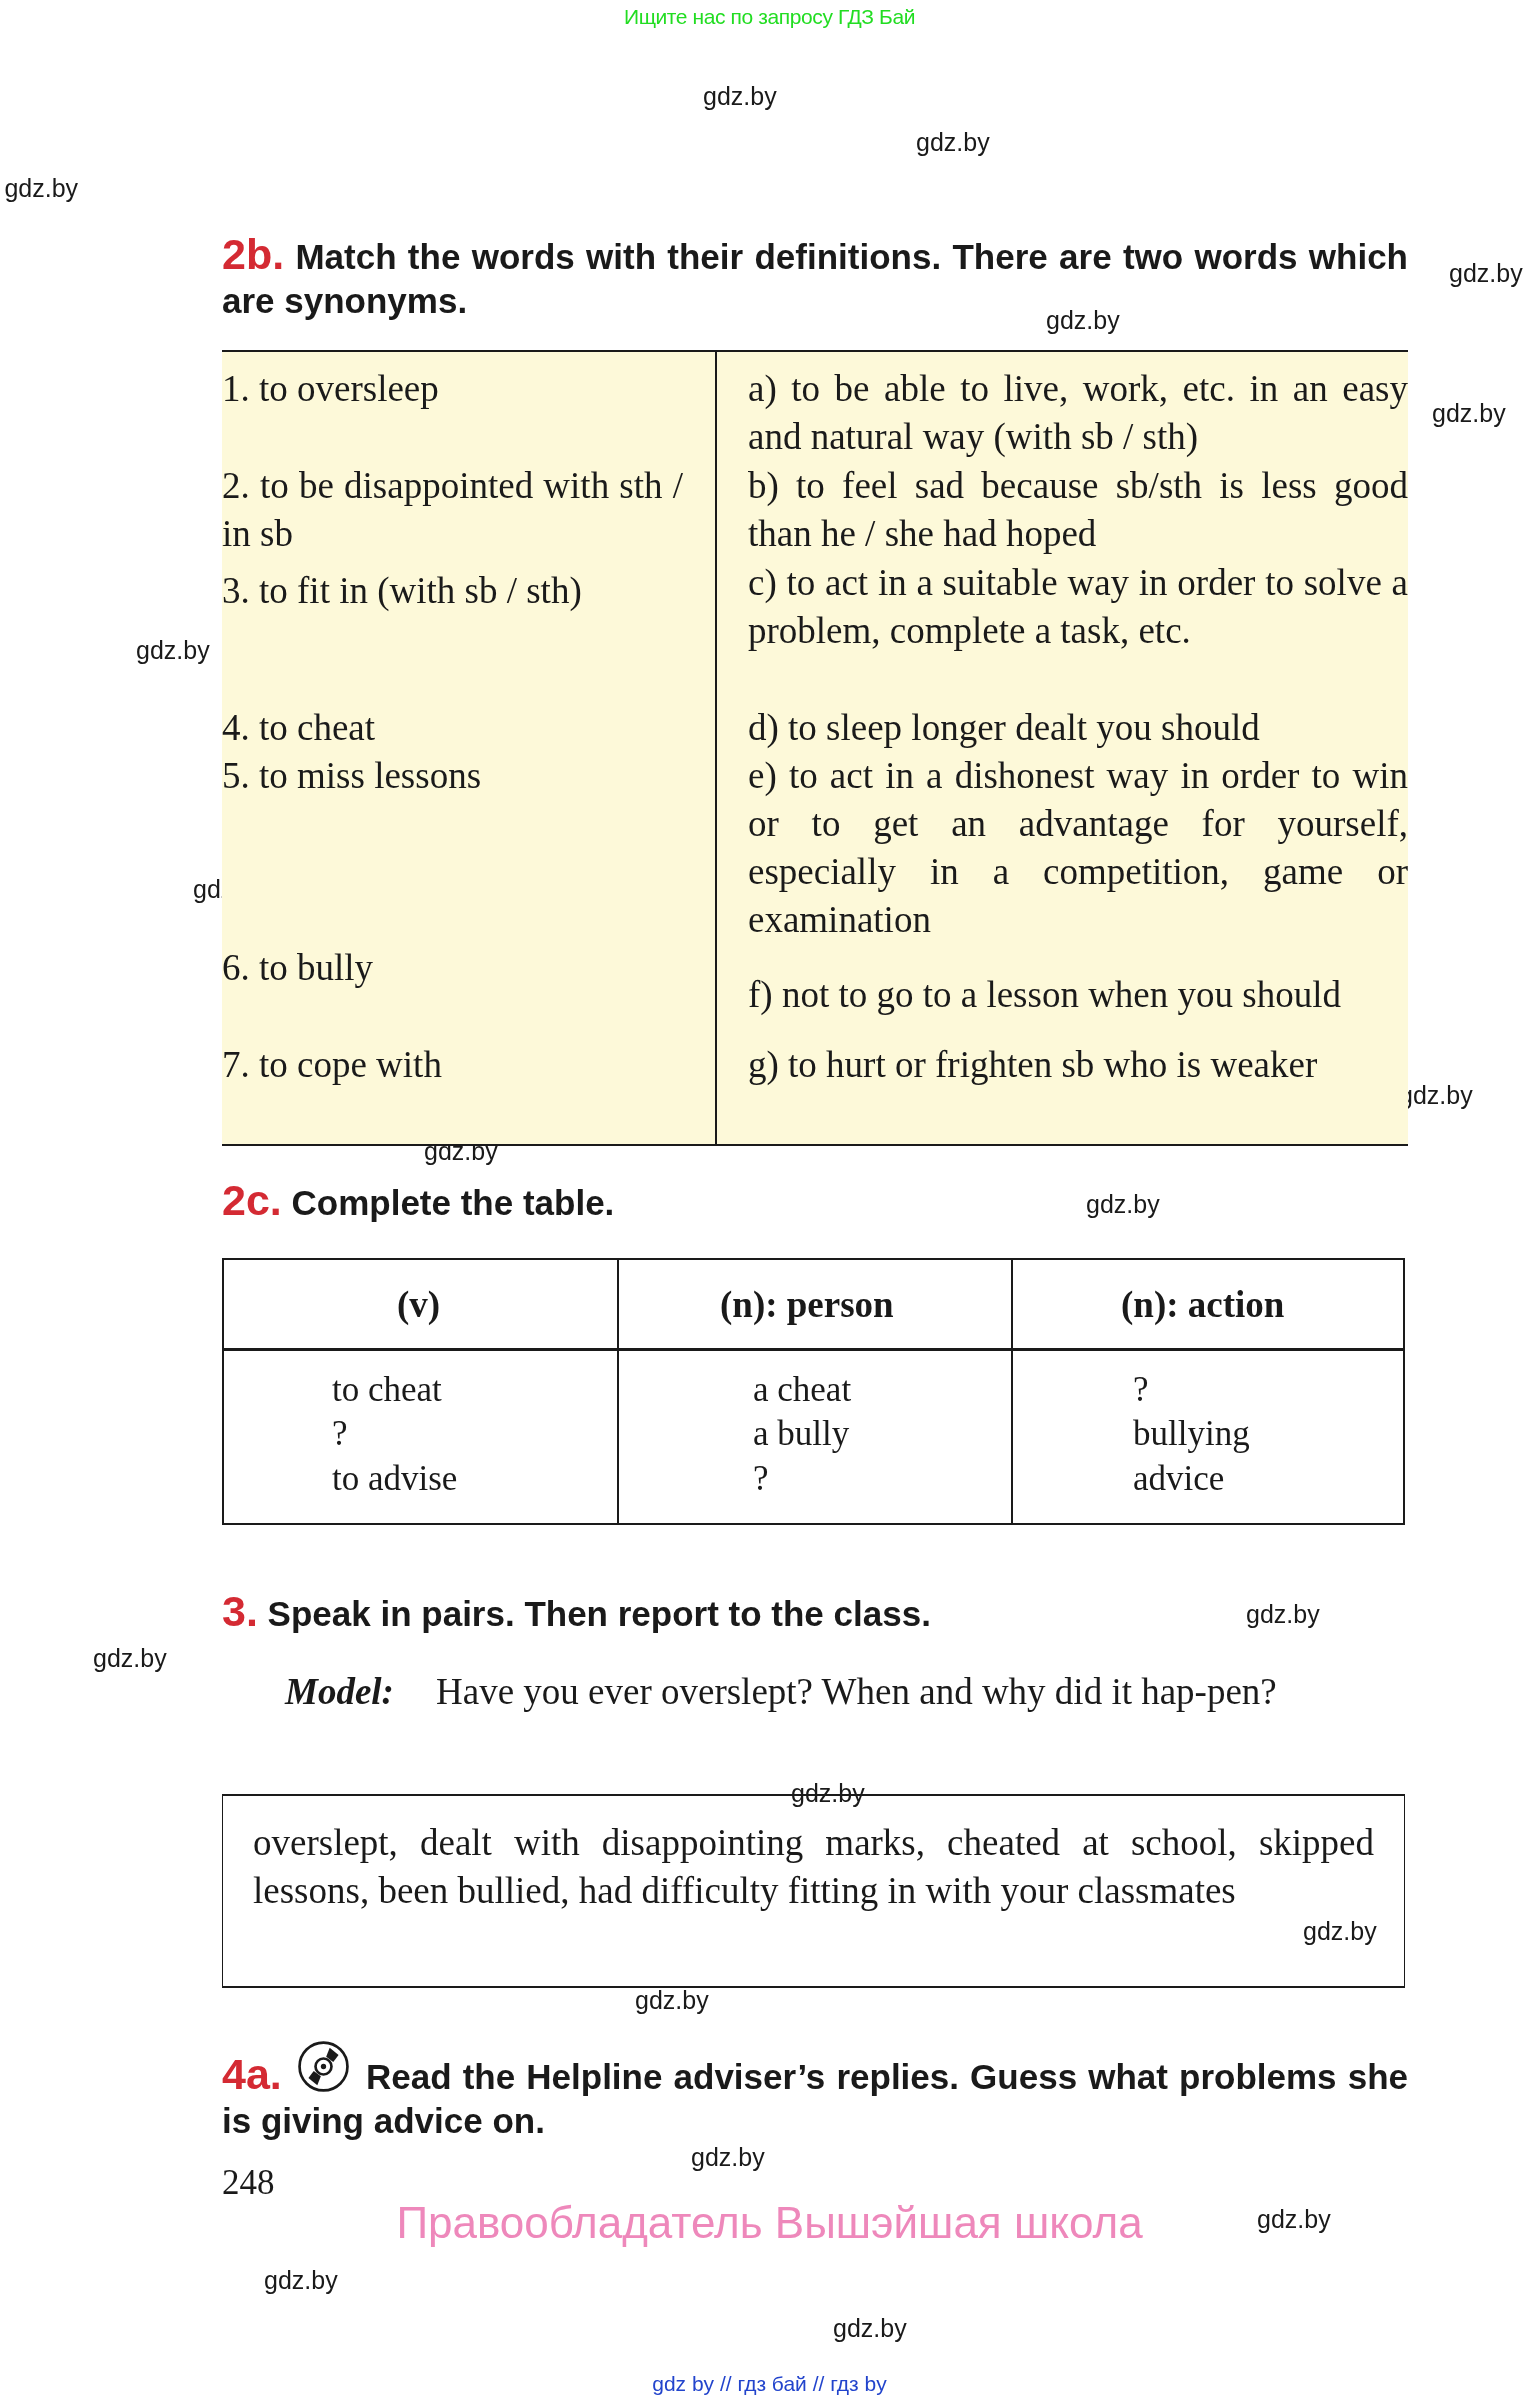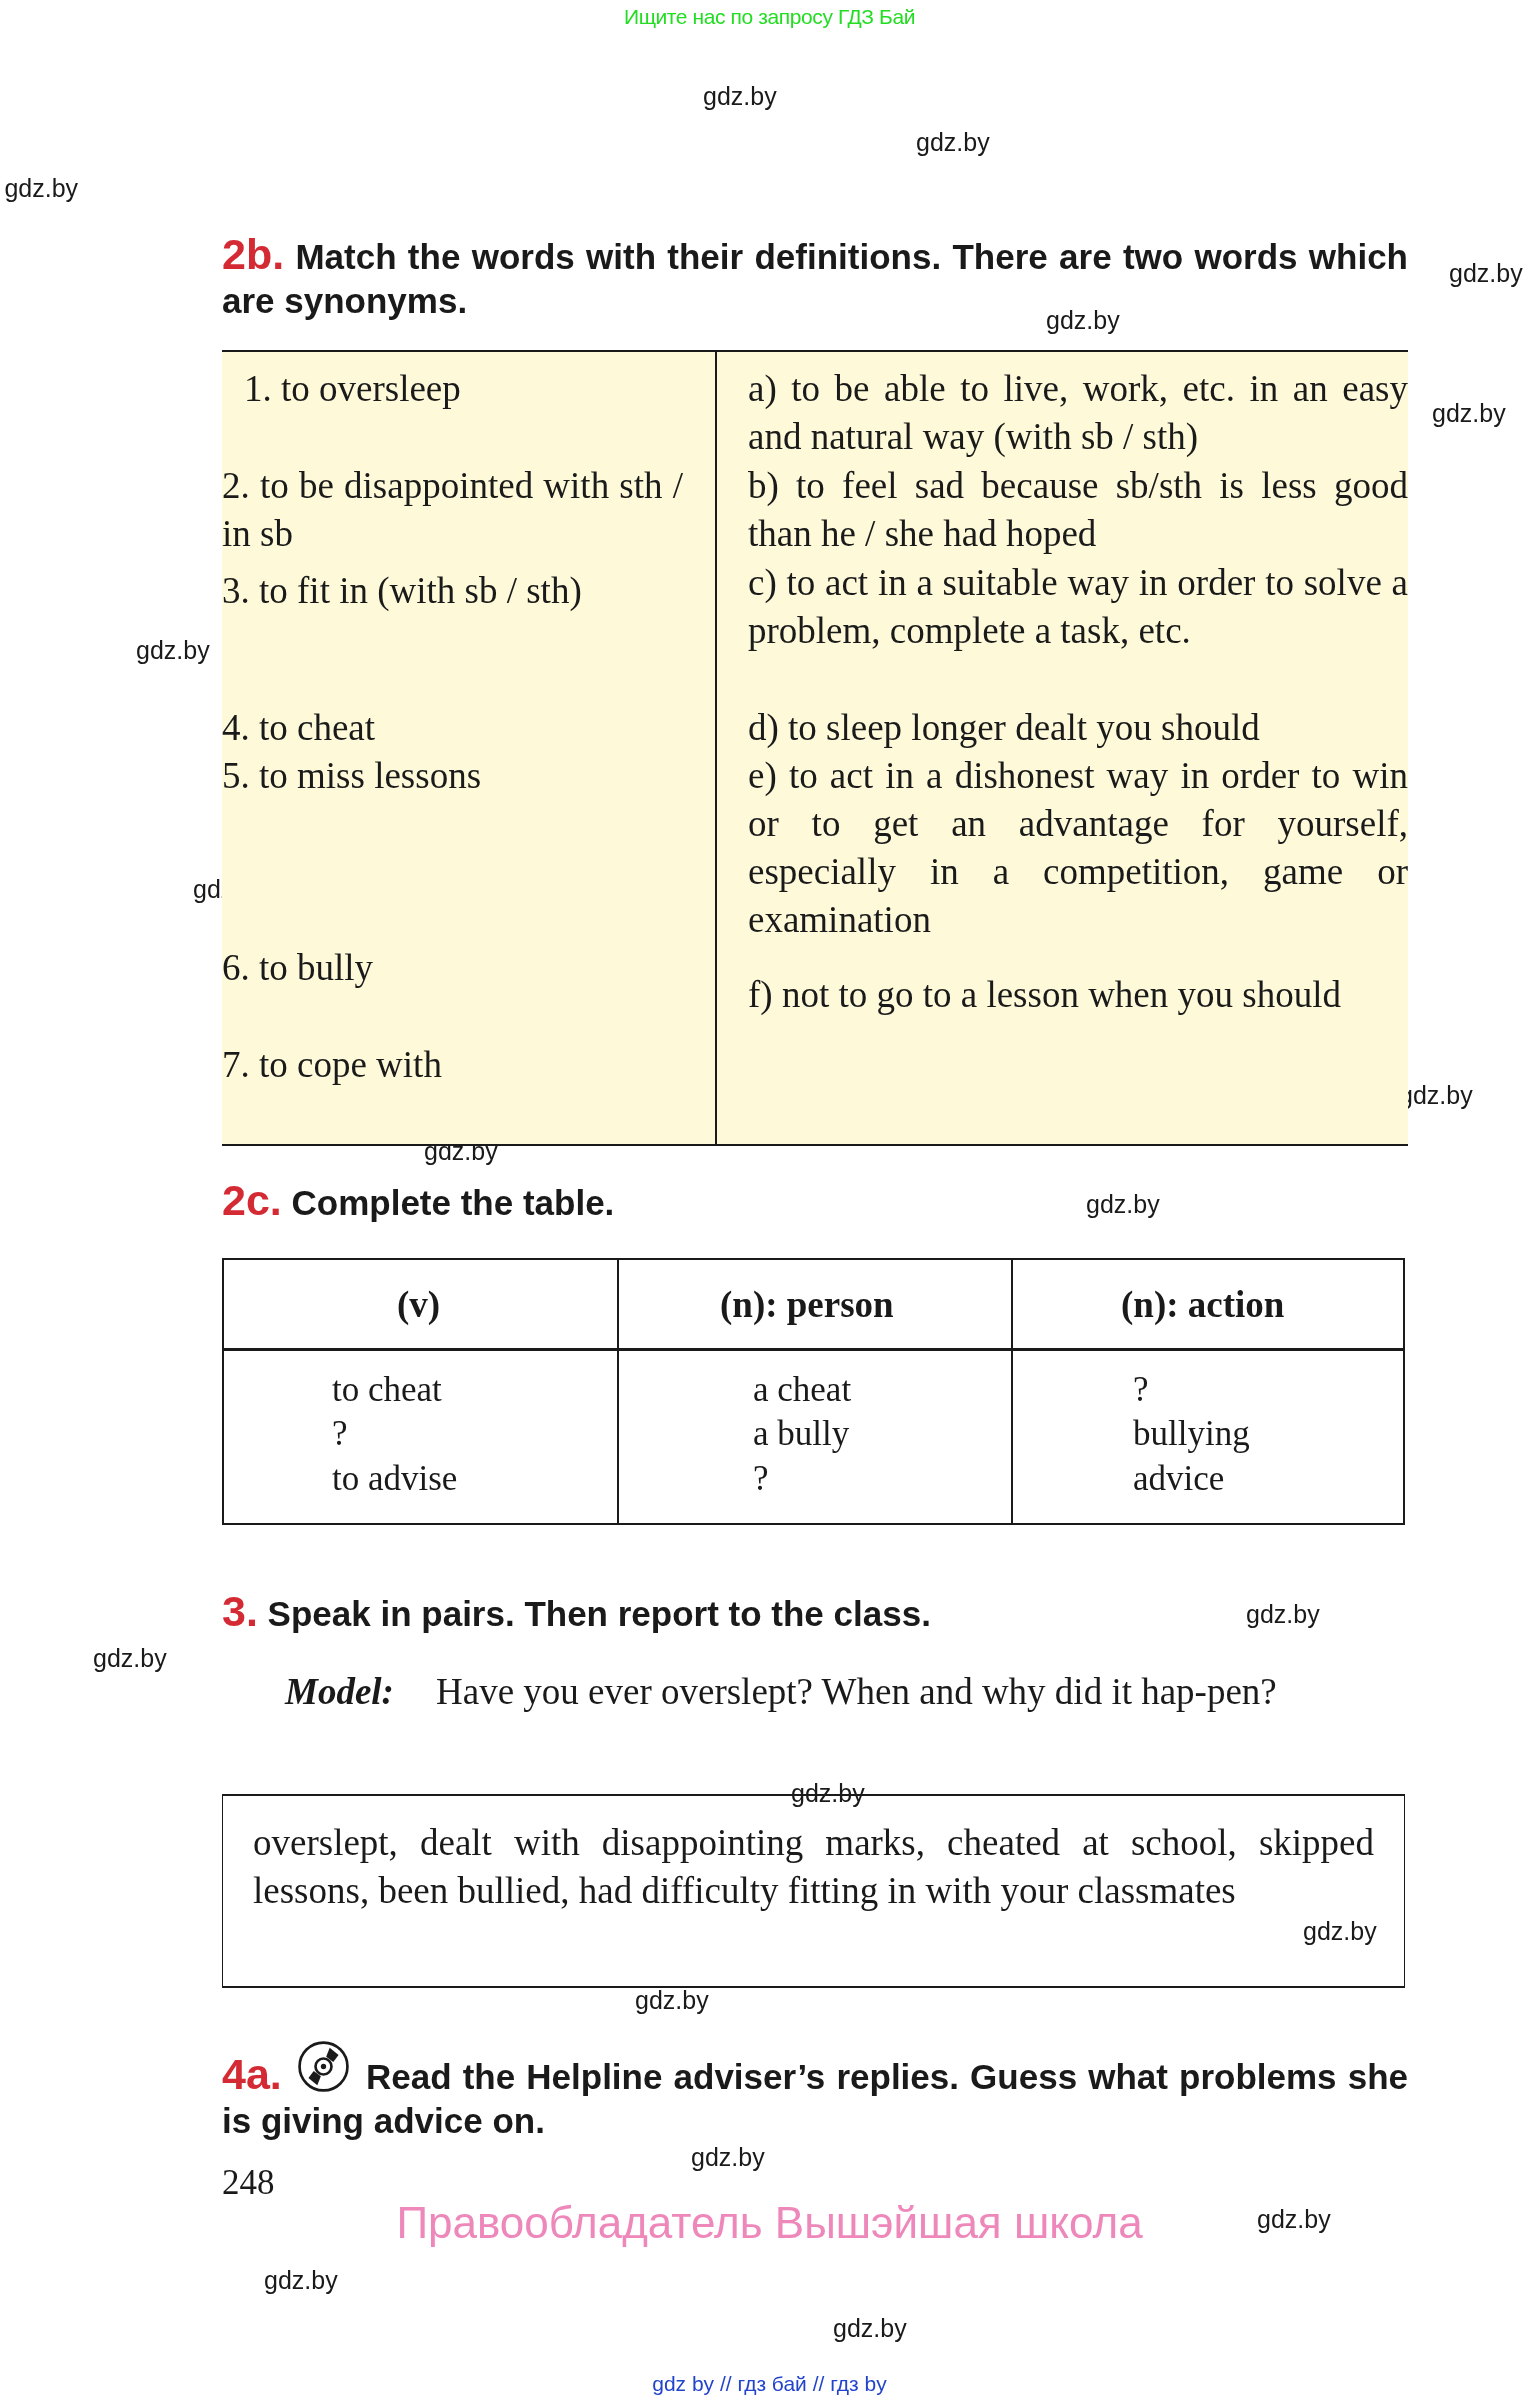--- a/index.html
+++ b/index.html
@@ -63,34 +63,35 @@
   </div>
 
 <div class="abs heading" style="left:222px; top:232px; width:1186px; text-align:justify; text-align-last:left;">
   <span class="num">2b.</span>
   <span>Match the words with their definitions. There are two words which are synonyms.</span>
 </div>
 
 <div class="abs match">
   <div class="divider"></div>
 
-  <div class="cell left" style="top:13.3px;padding-left:22px;">1. to oversleep</div>
+  <div class="cell left" style="top:13.3px;">1. to oversleep</div>
   <div class="cell left" style="top:110px; text-align:justify; text-align-last:left;">2. to be disappointed with sth / in sb</div>
   <div class="cell left" style="top:207px;margin-top:8px;">3. to fit in (with sb / sth)</div>
   <div class="cell left" style="top:352px;">4. to cheat</div>
   <div class="cell left" style="top:400px;">5. to miss lessons</div>
   <div class="cell left" style="top:592px;">6. to bully</div>
   <div class="cell left" style="top:689px;">7. to cope with</div>
 
   <div class="cell right" style="top:13.3px; text-align-last:left;">a) to be able to live, work, etc. in an easy and natural way (with sb / sth)</div>
   <div class="cell right" style="top:110px; text-align-last:left;">b) to feel sad because sb/sth is less good than he / she had hoped</div>
   <div class="cell right" style="top:207px; text-align-last:left;">c) to act in a suitable way in order to solve a problem, complete a task, etc.</div>
   <div class="cell right" style="top:352px; text-align-last:left;">d) to sleep longer dealt you should</div>
   <div class="cell right" style="top:400px; text-align-last:left;">e) to act in a dishonest way in order to win or to get an advantage for yourself, especially in a competition, game or examination</div>
   <div class="cell right" style="top:592px; text-align-last:left;margin-top:27px;">f) not to go to a lesson when you should</div>
+  <div class="cell right" style="top:689px; text-align-last:left;">g) to hurt or frighten sb who is weaker</div>
 </div>
 
 <div class="abs heading" style="left:222px; top:1178px;">
   <span class="num">2c.</span>
   <span>Complete the table.</span>
 </div>
 
 <div class="abs ctable">
   <div class="vline" style="left:393px;"></div>
   <div class="vline" style="left:787px;"></div>

